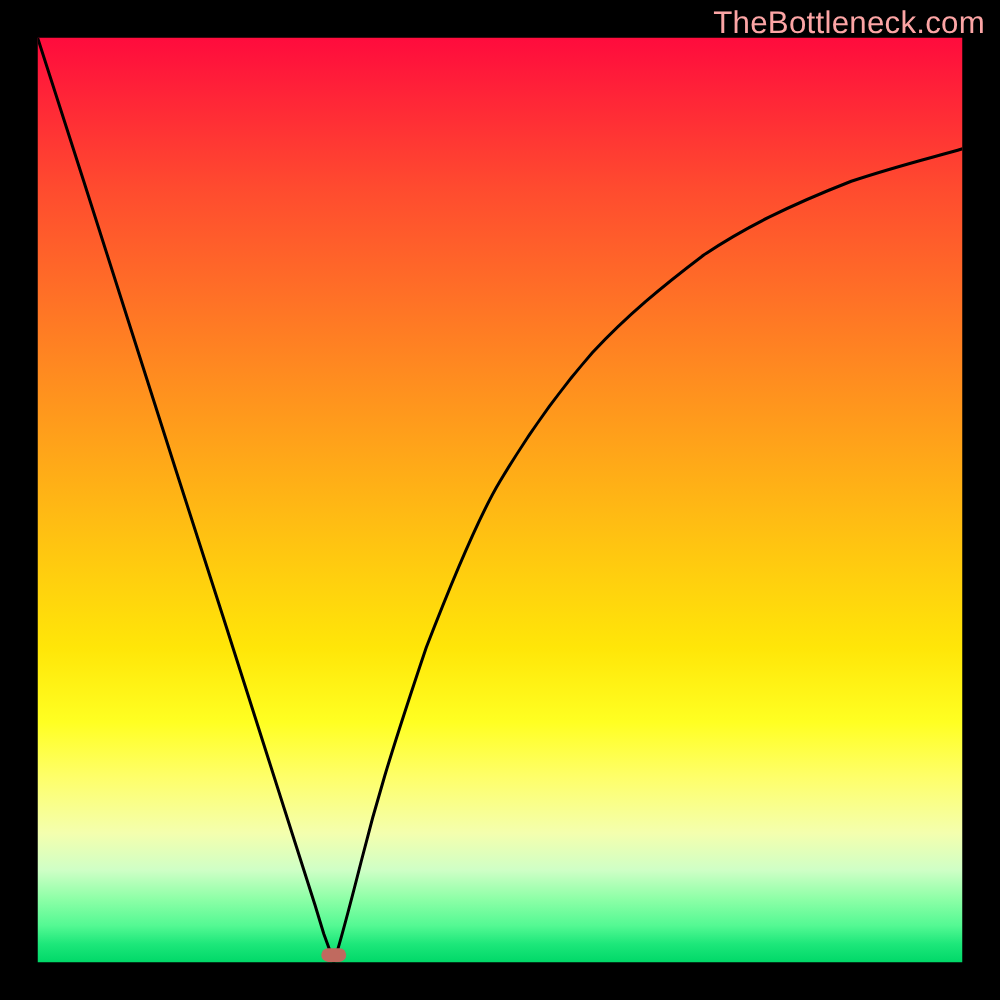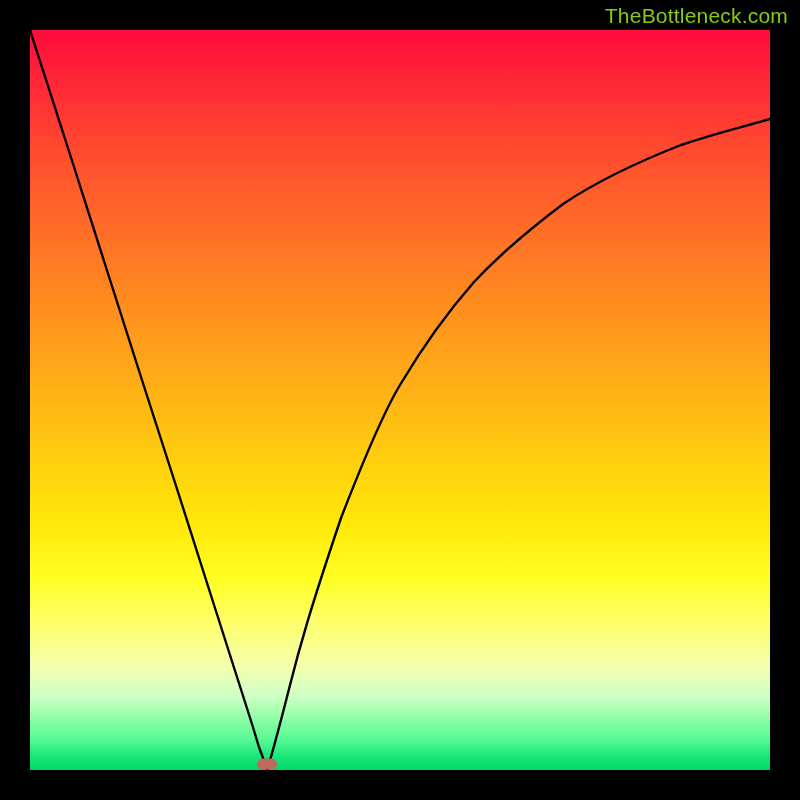--- a/index.html
+++ b/index.html
@@ -59,22 +59,22 @@
     width: 20px;
     height: 11px;
     background: #c06a5f;
     border-radius: 6px;
     transform: translate(-50%, -50%);
   }
   .watermark {
     position: absolute;
     top: 4px;
     right: 12px;
-    color: #84cc16;
-    font-size: 21px;
+    color: #fca5a5;
+    font-size: 25px;
     letter-spacing: 0.2px;
     font-weight: 500;
     user-select: none;
   }
 </style>
 </head>
 <body>
 
 <div class="frame">
 

